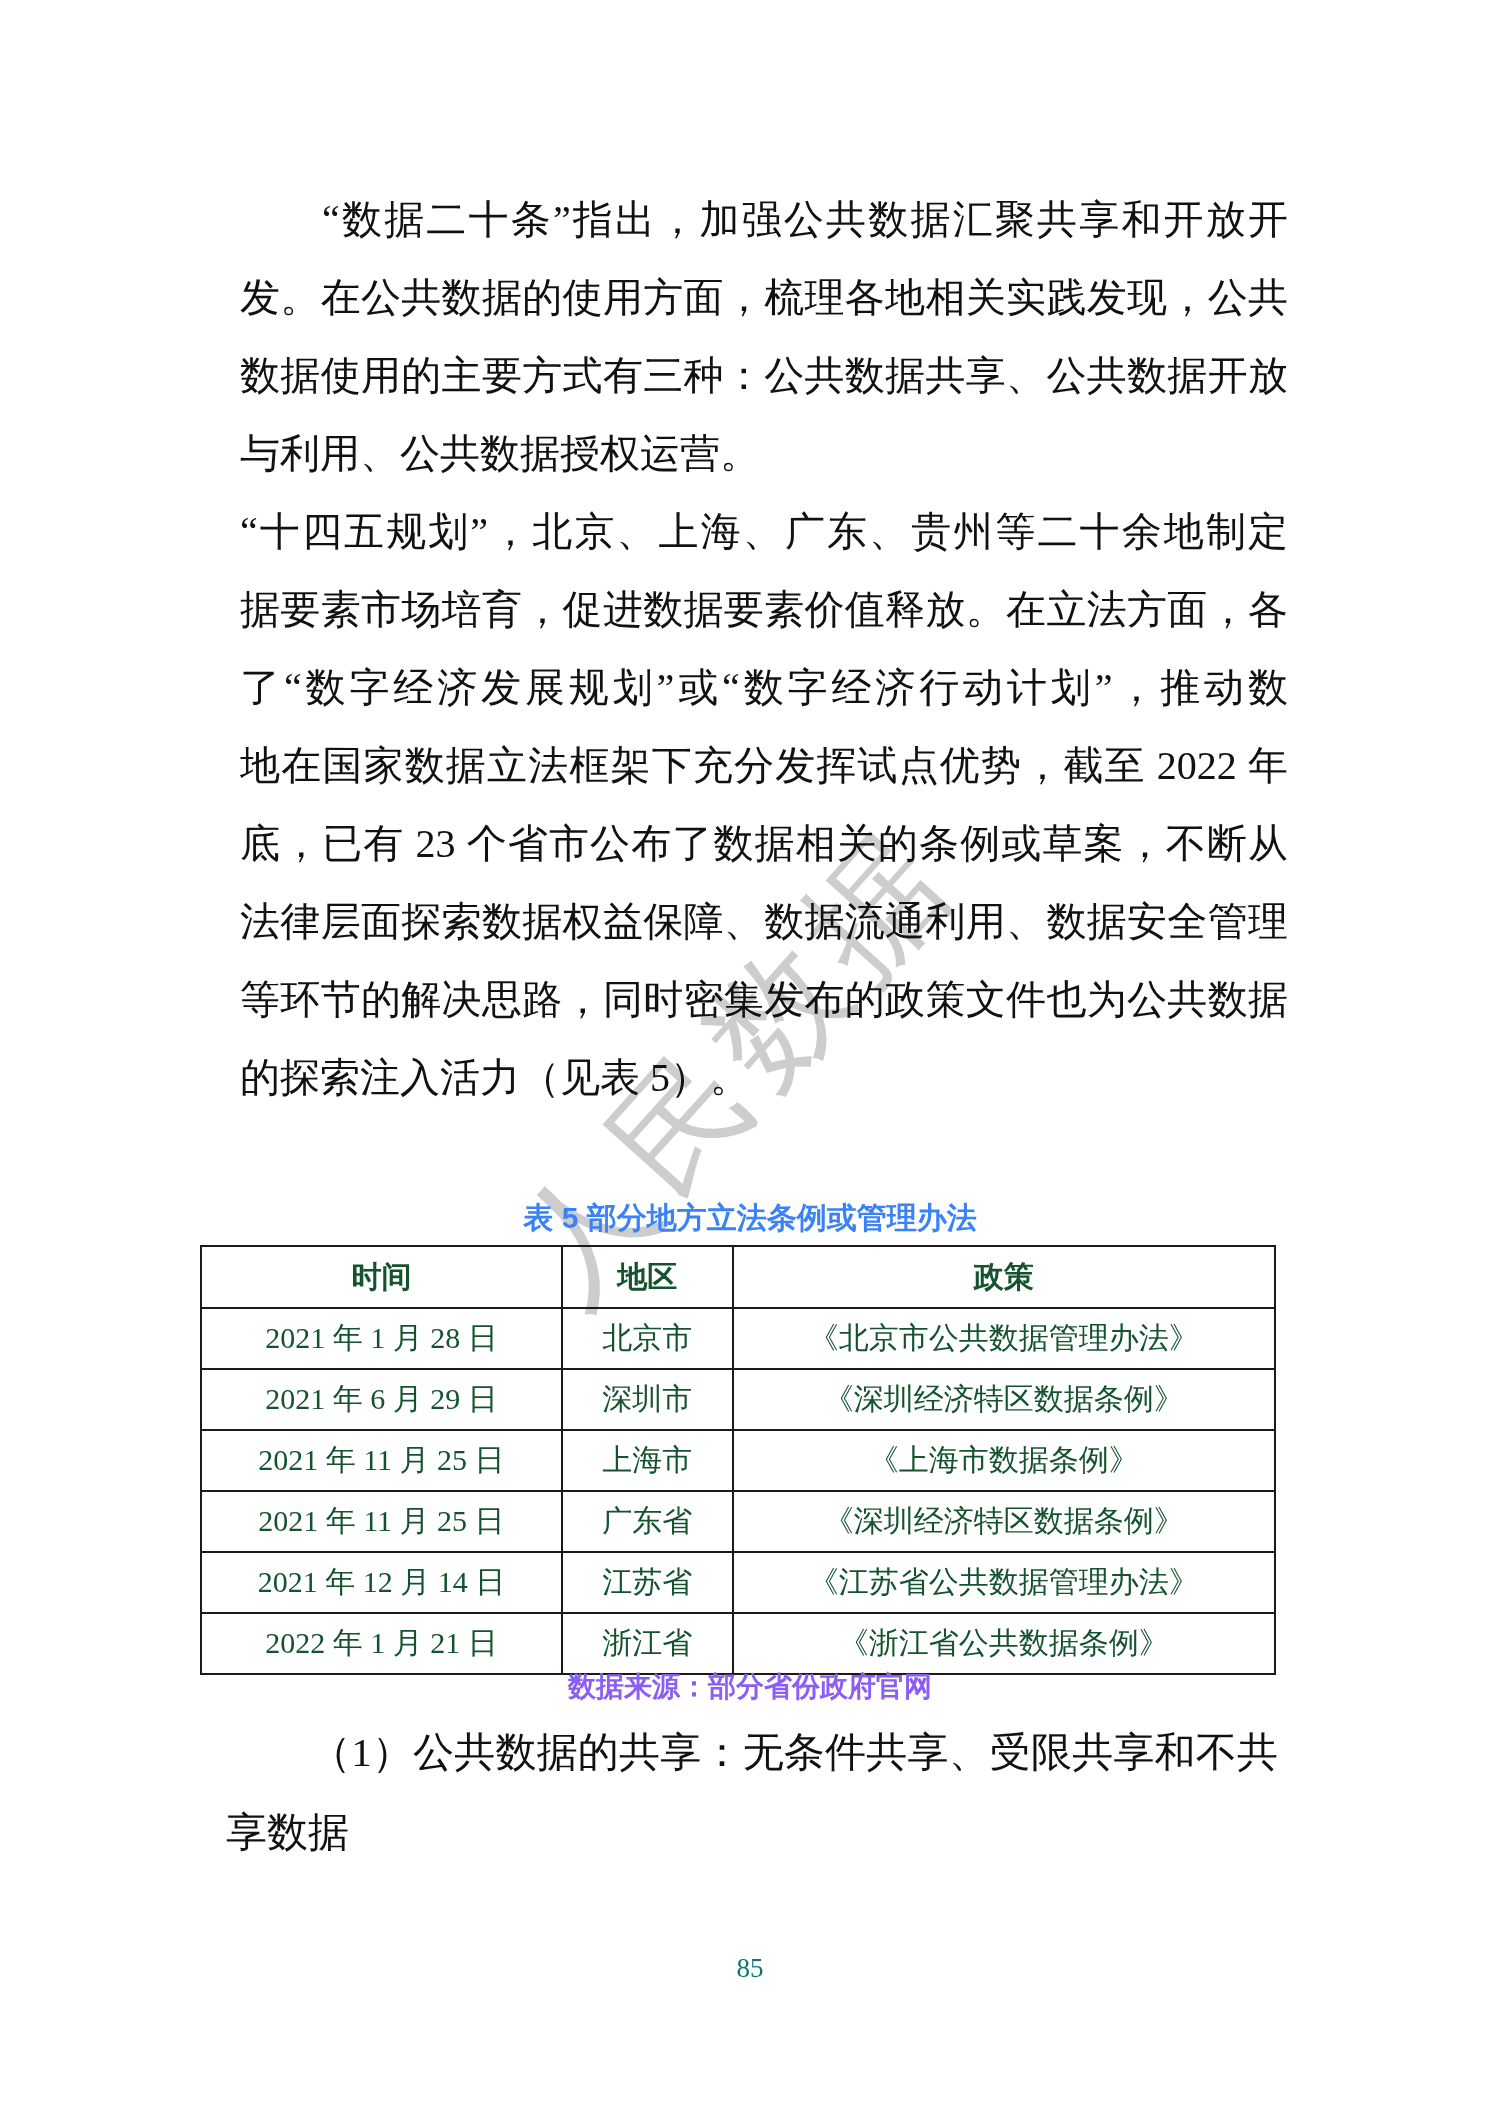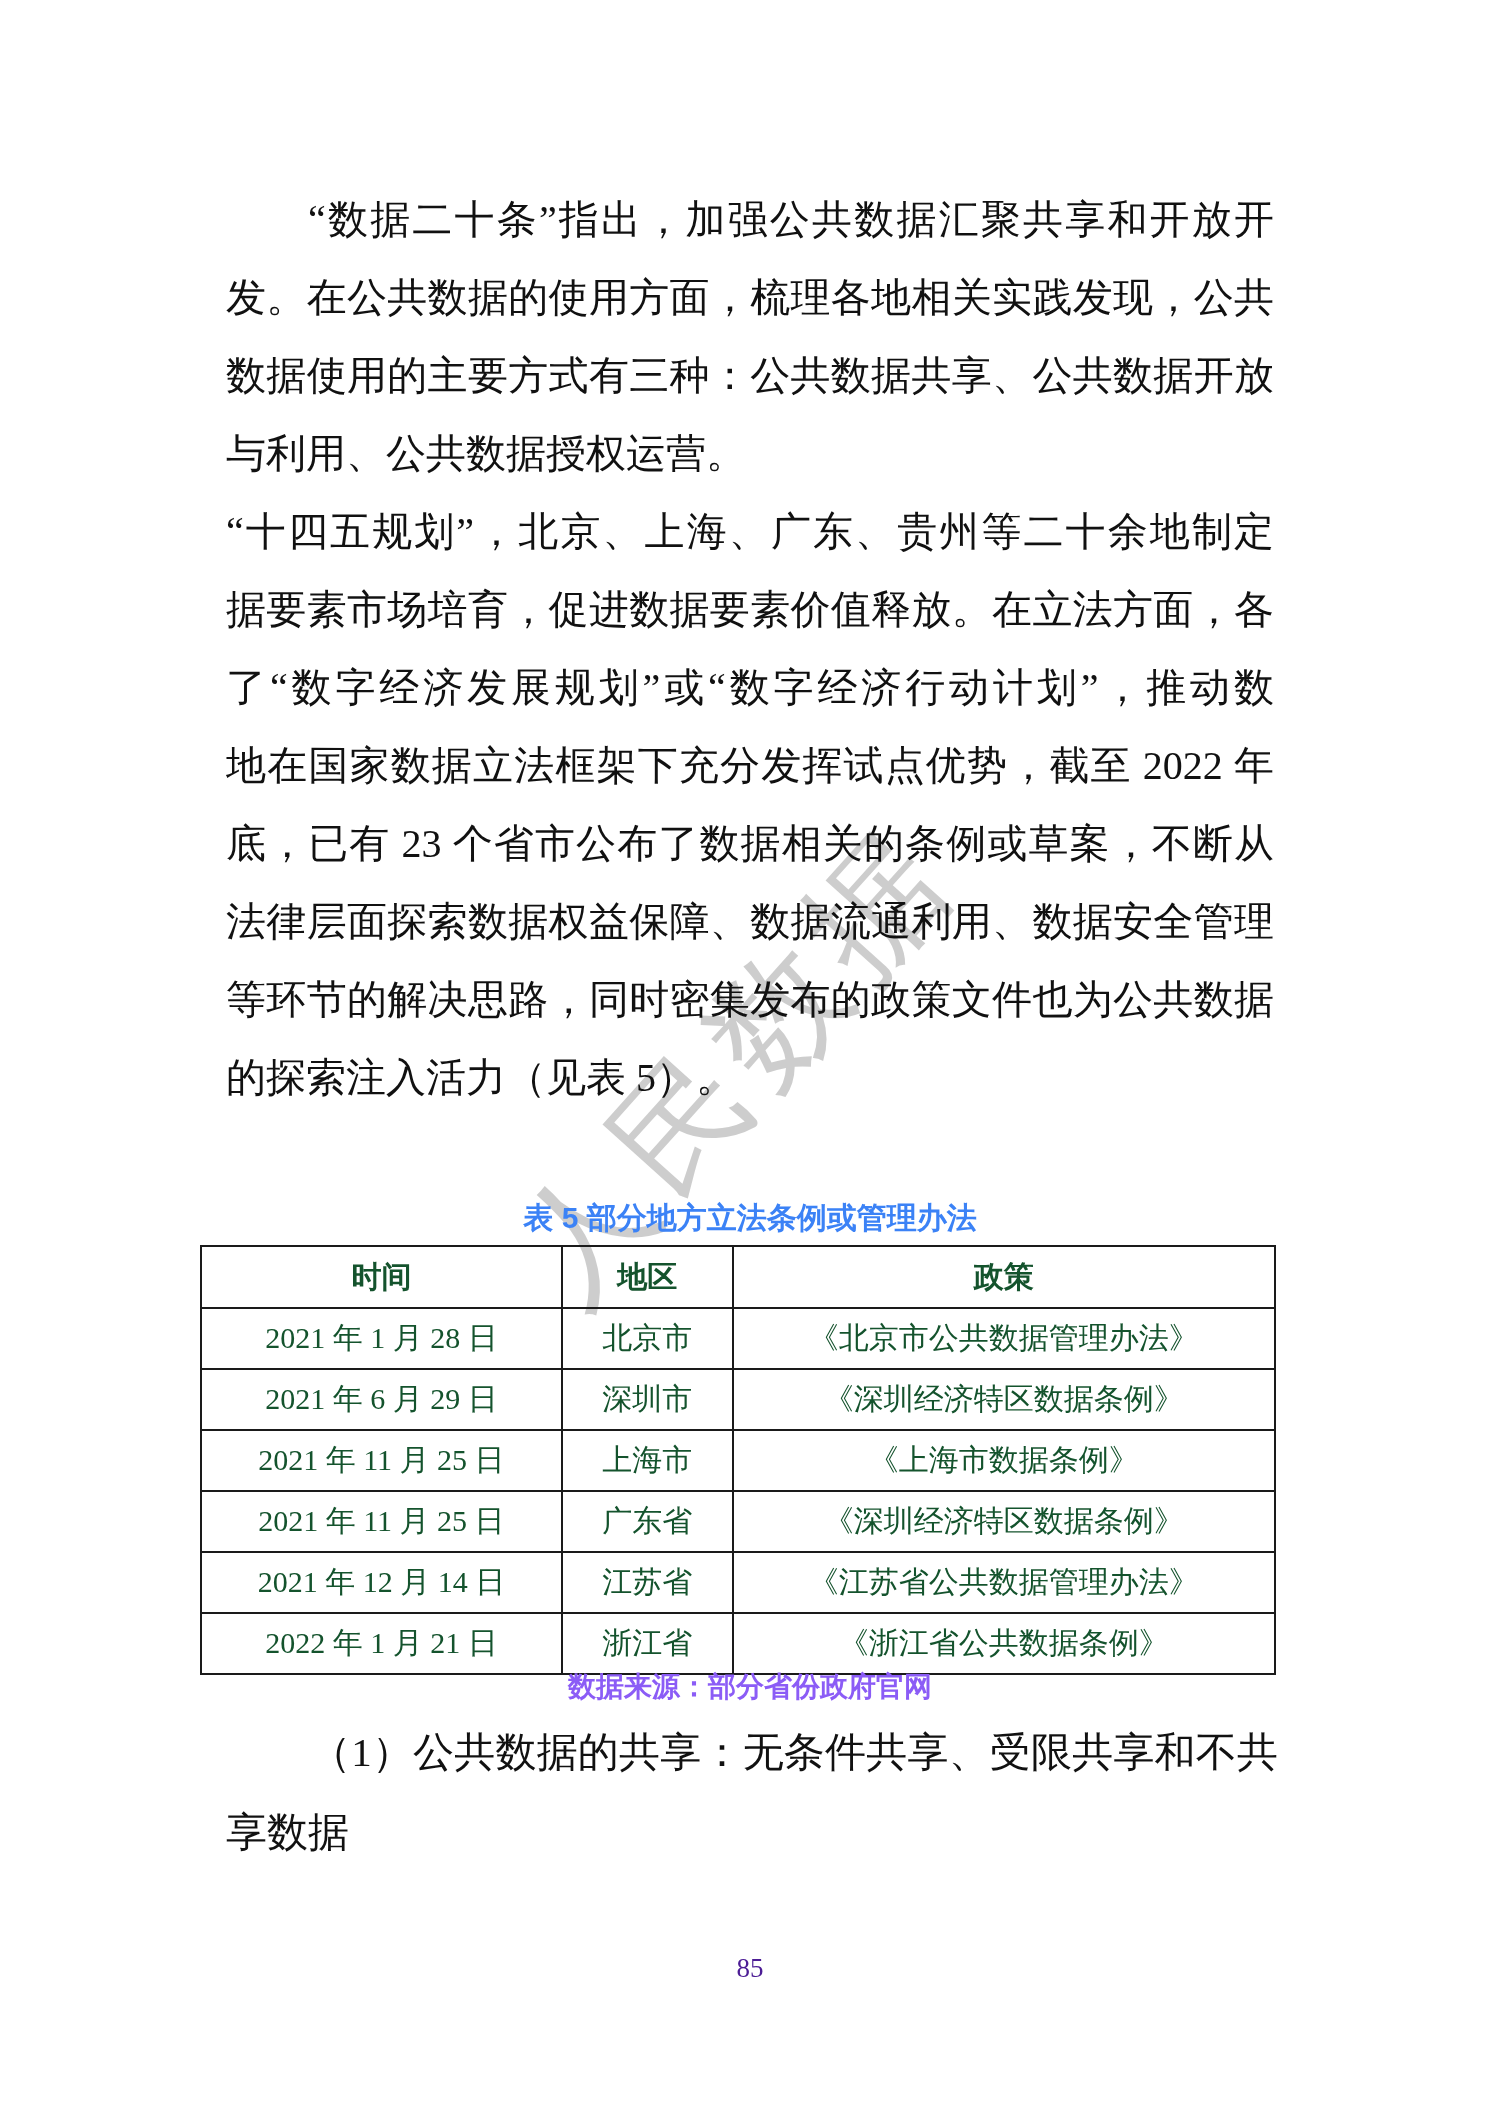--- a/index.html
+++ b/index.html
@@ -18,21 +18,21 @@
     font-size: 132px;
     letter-spacing: 12px;
     color: rgba(90,90,90,0.30);
     white-space: nowrap;
     font-family: "Liberation Serif", serif;
     user-select: none;
     pointer-events: none;
   }
   .body-text {
     position: absolute;
-    left: 226px; top: 181px; width: 1048px;
+    left: 240px; top: 181px; width: 1048px;
     font-size: 40px;
     line-height: 78px;
     color: #111111;
   }
   .bl { text-align: justify; text-align-last: justify; }
   .bl.indent { text-indent: 82px; }
   .bl.last { text-align-last: left; }
 
   .table-title {
     position: absolute;
@@ -87,21 +87,21 @@
   }
   .hl { text-align: justify; text-align-last: justify; }
   .hl.indent { text-indent: 84px; }
   .hl.last { text-align-last: left; }
 
   .pageno {
     position: absolute;
     left: 0; top: 1953px; width: 100%;
     text-align: center;
     font-size: 27px;
-    color: #4c1d95;
+    color: #0f766e;
   }
 </style>
 </head>
 <body>
 
 <div class="page">
 
   <div class="watermark">人民数据</div>
 
   <div class="body-text">

